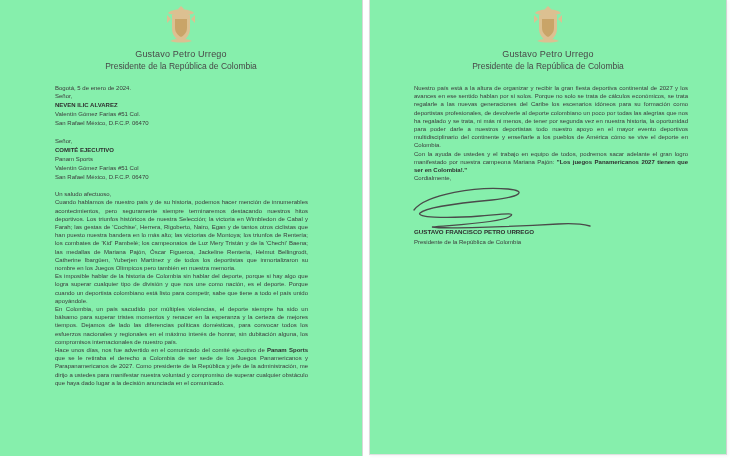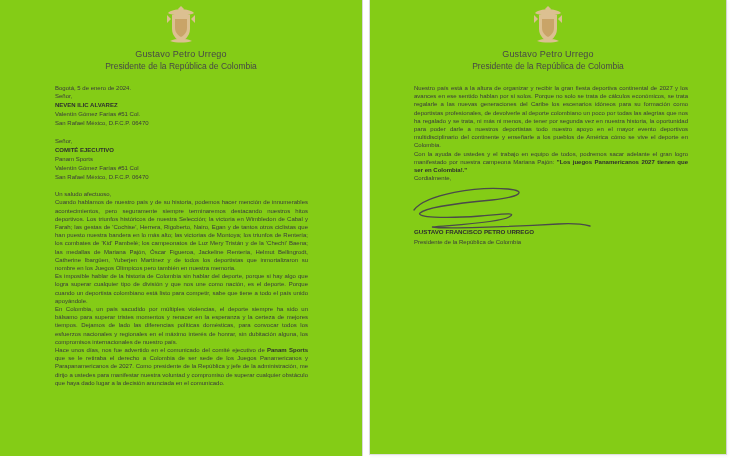--- a/index.html
+++ b/index.html
@@ -2,21 +2,21 @@
 <html><head>
 <meta charset="utf-8">
 <style>
   html,body{margin:0;padding:0;}
   body{
     width:730px;height:460px;position:relative;overflow:hidden;
     background:#ffffff;color:#3b3b3b;
     font-family:"Liberation Sans", sans-serif;
     -webkit-font-smoothing:antialiased;
   }
-  .sheet{position:absolute;top:0;background:#84cc16;}
+  .sheet{position:absolute;top:0;background:#86efac;}
   .sheet-left{
     left:0;width:362px;height:456px;
     border-right:1px solid #d8d8d8;
   }
   .sheet-right{
     left:369px;width:356px;height:454px;
     border-left:1px solid #dcdcdc;border-right:1px solid #d2d2d2;border-bottom:1px solid #e0e0e0;
     box-shadow:1px 1px 3px rgba(0,0,0,0.05);
   }
   .crest{

